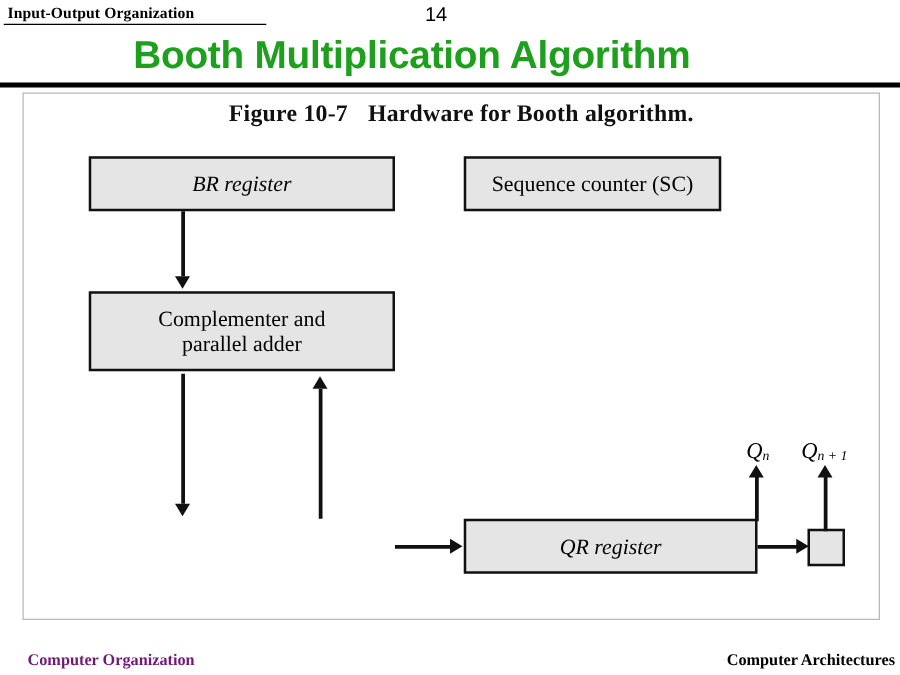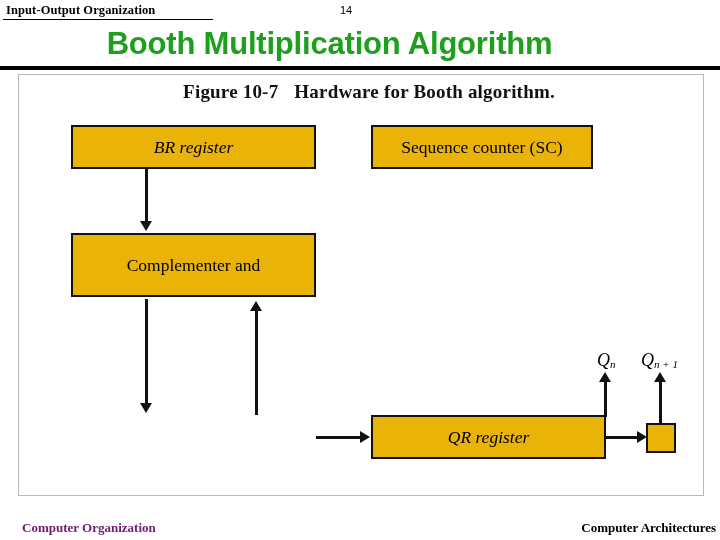--- a/index.html
+++ b/index.html
@@ -35,21 +35,21 @@
     position: absolute;
     left: 3px; top: 19px;
     width: 210px;
     height: 1px;
     background: #000000;
   }
   .header-page {
     position: absolute;
     left: 340px; top: 4px;
     font-family: "Liberation Sans", sans-serif;
-    font-size: 11px;
+    font-size: 16px;
     color: #000000;
   }
 
   
   .slide-title {
     position: absolute;
     left: 0; top: 26px;
     width: 659px;
     text-align: center;
     font-family: "Liberation Sans", sans-serif;
@@ -85,34 +85,34 @@
     font-weight: bold;
     color: #111111;
     letter-spacing: 0.2px;
   }
   .figure-caption .cap-num { margin-right: 16px; margin-left: 16px; }
 
   
   .fbox {
     position: absolute;
     border: 2.5px solid #111111;
-    background: #eab308;
+    background: #e5e5e5;
     display: flex;
     align-items: center;
     justify-content: center;
     text-align: center;
     font-family: "Liberation Serif", serif;
     font-size: 17.5px;
     color: #000000;
     line-height: 1.15;
     box-sizing: border-box;
   }
 
   #box-br     { left: 52px;  top: 50px;  width: 245px; height: 44px; }
-  #box-sc     { left: 352px; top: 50px;  width: 222px; height: 44px; }
+  #box-sc     { left: 352px; top: 50px;  width: 206px; height: 44px; }
   #box-adder  { left: 52px;  top: 158px; width: 245px; height: 64px; }
   #box-ac     { left: 52px;  top: 340px; width: 245px; height: 44px; }
   #box-qr     { left: 352px; top: 340px; width: 235px; height: 44px; }
   #box-qn1    { left: 627px; top: 348px; width: 30px;  height: 30px; }
 
   .fbox-label {
     font-family: "Liberation Serif", serif;
     font-size: 17.5px;
     font-style: italic;
   }
@@ -200,20 +200,21 @@
     <span class="fbox-label">BR register</span>
   </div>
 
   <div class="fbox" id="box-sc">
     <span class="fbox-label roman" style="font-style:normal">Sequence counter (SC)</span>
   </div>
 
   <div class="fbox" id="box-adder">
     <span style="font-style:normal">
       <span>Complementer and</span><br>
+      <span>parallel adder</span>
     </span>
   </div>
 
 
   <div class="fbox" id="box-qr">
     <span class="fbox-label">QR register</span>
   </div>
 
   <div class="fbox" id="box-qn1">
     <span></span>

